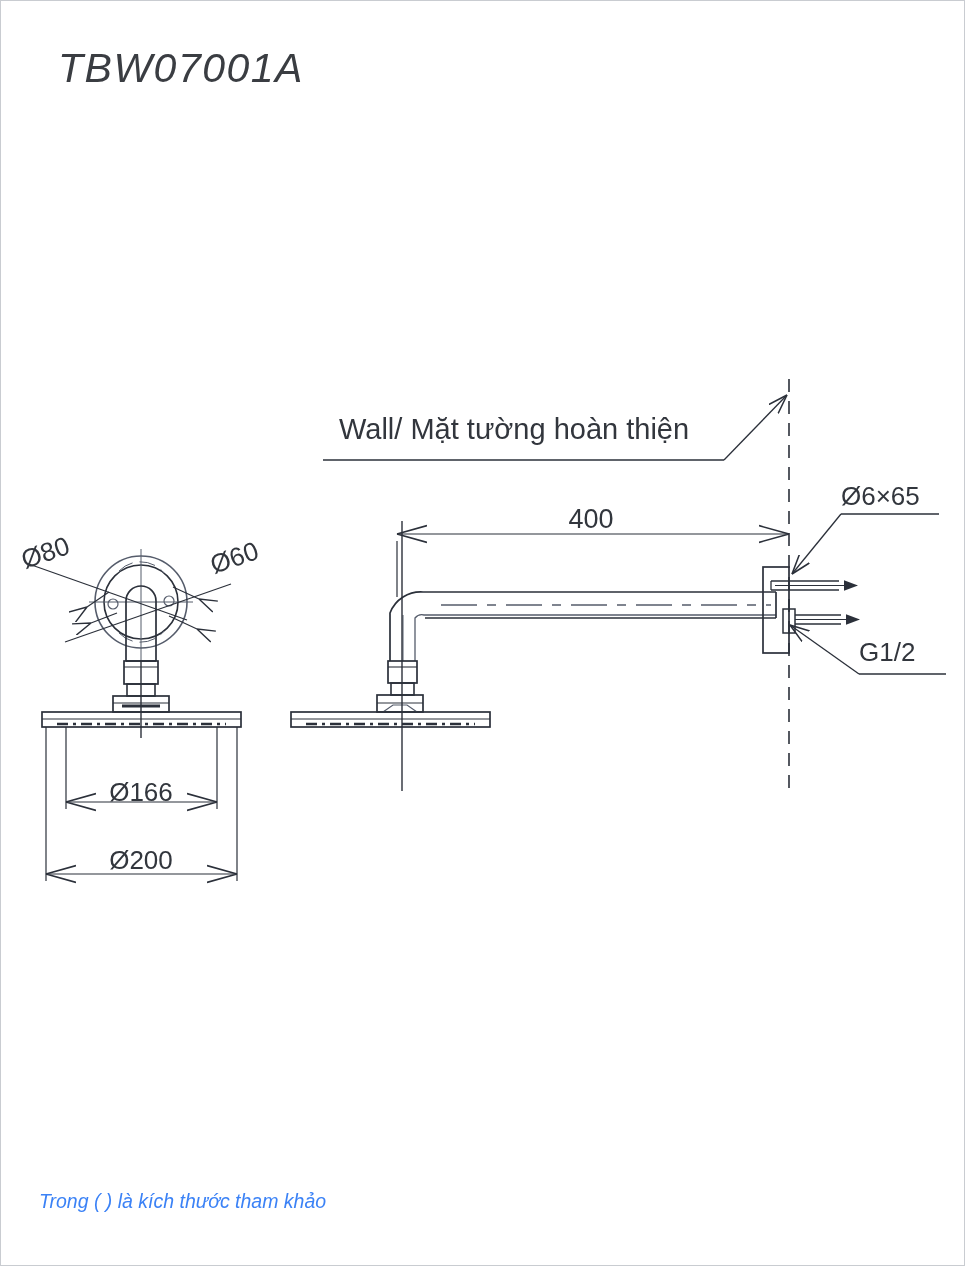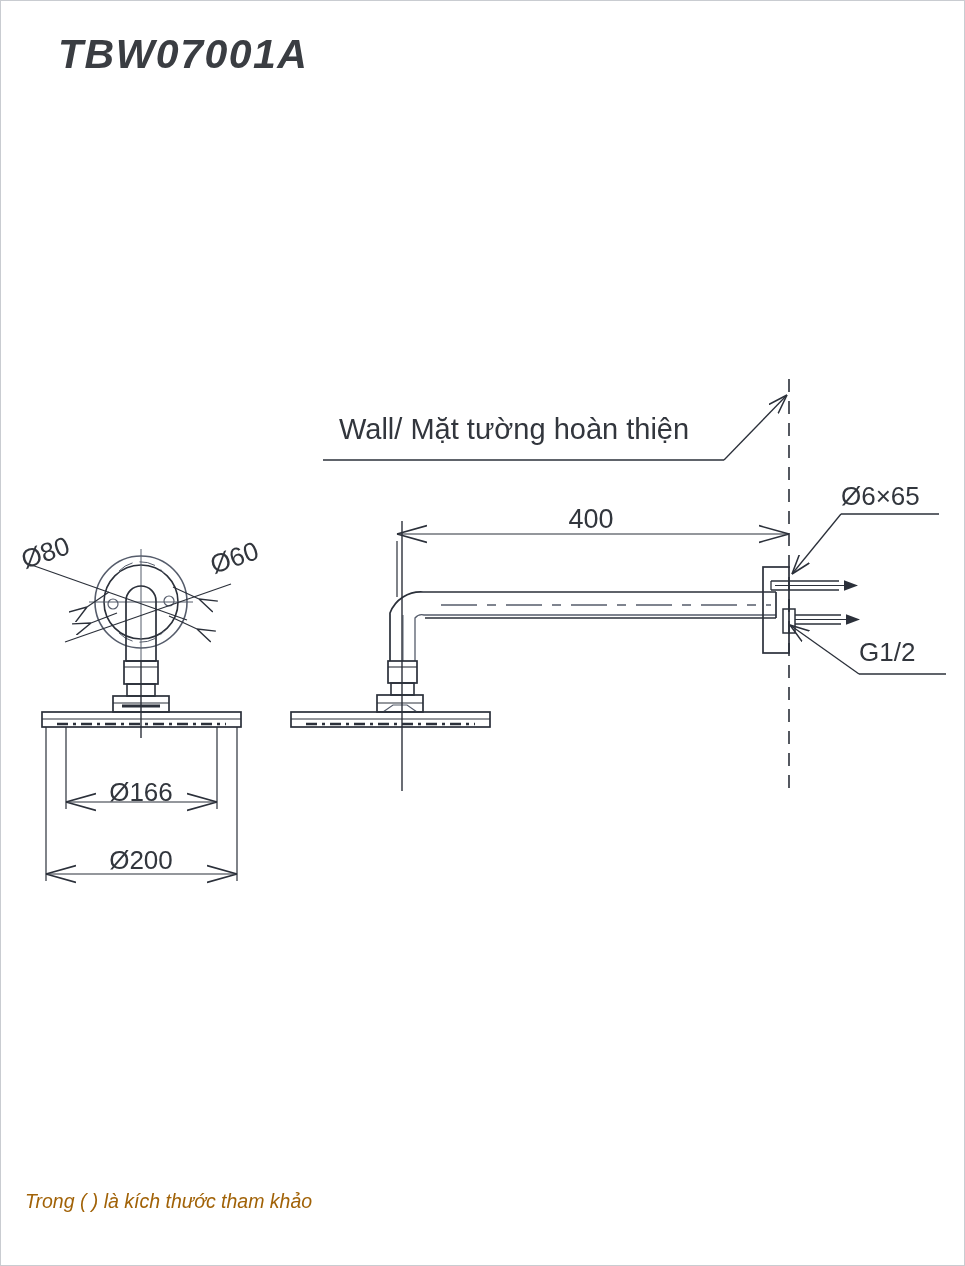--- a/index.html
+++ b/index.html
@@ -22,35 +22,35 @@
   #drawing-svg {
     position: absolute;
     left: 0;
     top: 0;
     width: 965px;
     height: 1266px;
   }
   .model-title {
     position: absolute;
     left: 57px;
-    top: 30px;
+    top: 44px;
     font-size: 41px;
-    font-weight: bold;
+    font-weight: normal;
     font-style: italic;
     letter-spacing: 1.5px;
     color: #3a3d42;
     white-space: nowrap;
   }
   .note-block {
     position: absolute;
-    left: 24px;
+    left: 38px;
     top: 1188px;
     font-size: 19.5px;
     font-style: italic;
-    color: #a16207;
+    color: #3b82f6;
     line-height: 25px;
     white-space: nowrap;
   }
   .note-line { display: block; }
 </style>
 </head>
 <body>
 
 <div id="page">
 

